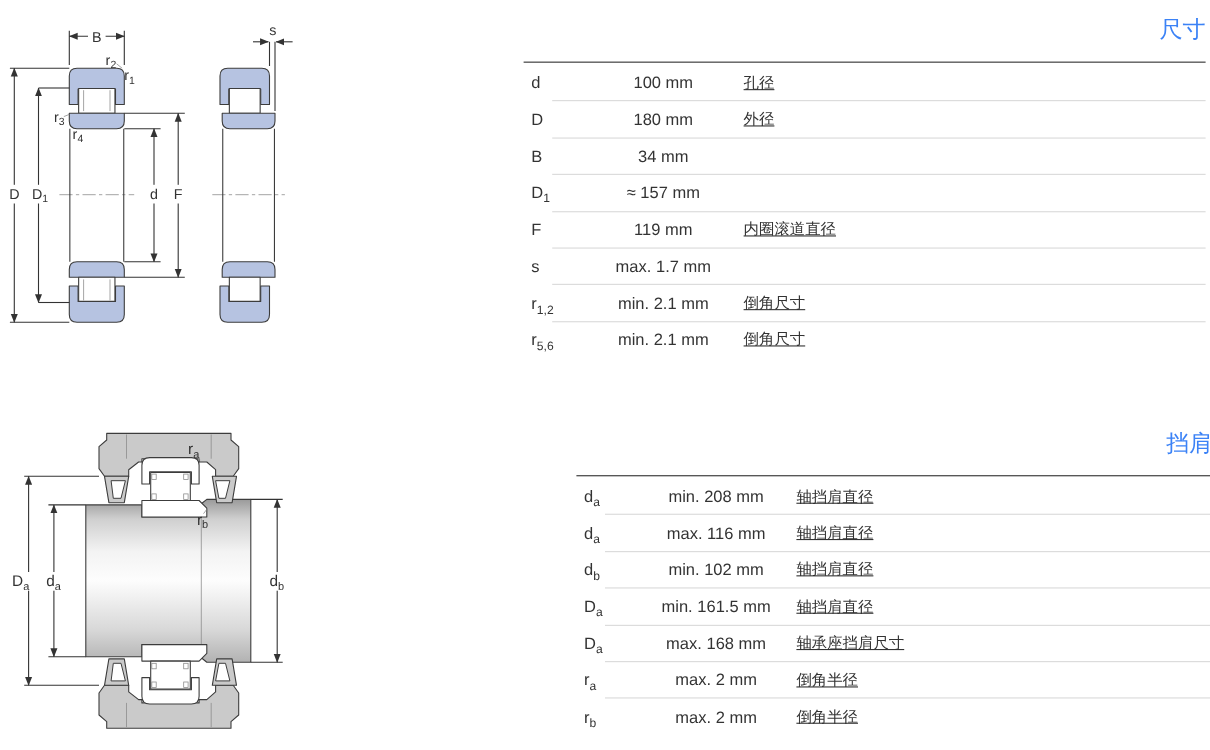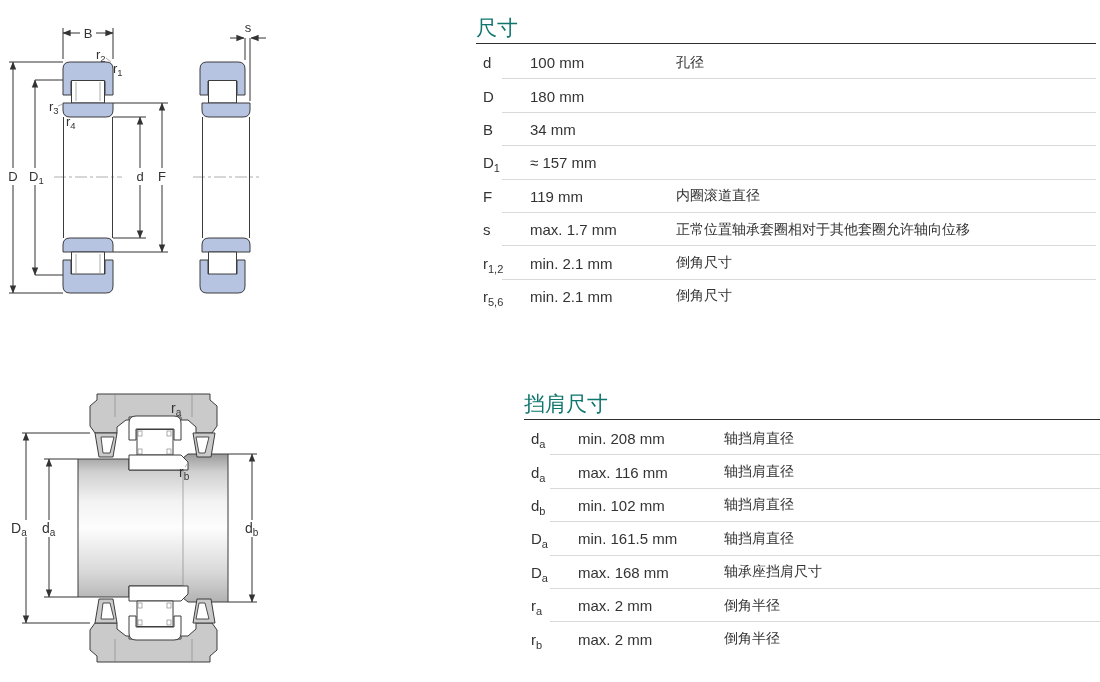--- a/index.html
+++ b/index.html
@@ -24,30 +24,30 @@
   .cl{stroke:#999;stroke-width:0.8;fill:none;stroke-dasharray:12 3 3 3;}
   .wbg{fill:#ffffff;}
   .lbl{font-size:13px;fill:#333;}
   .lbl2{font-size:14px;fill:#333;}
   .svgsub{font-size:9.5px;}
   .svgsub2{font-size:10px;}
   
   .spec-table{position:absolute;left:476px;width:620px;}
   #dim-table{top:13px;}
   #abut-table{top:389px;margin-left:48px;}
-  .t-title{font-size:21px;line-height:30px;color:#0f766e;padding-bottom:0;
-    border-bottom:1.5px solid #2f2f2f;}
+  .t-title{font-size:21px;line-height:30px;color:#3b82f6;padding-bottom:13px;
+    border-bottom:1.5px solid #2f2f2f;text-align:right;}
   .t-rows{padding-top:2px;}
   .t-row{display:flex;align-items:center;height:33.4px;position:relative;font-size:15px;}
   .t-row:not(:last-child)::after{content:"";position:absolute;left:26px;right:0;bottom:0;
     border-bottom:1px solid var(--separator,#d9d9d9);}
   .col-sym{width:54px;padding-left:7px;box-sizing:border-box;flex:none;}
   .col-sym sub{font-size:11px;line-height:0;}
-  .col-val{width:146px;flex:none;}
-  .col-desc{flex:1;font-size:14px;}
+  .col-val{width:146px;flex:none;text-align:center;}
+  .col-desc{flex:1;font-size:14px;text-decoration:underline;}
 </style>
 </head>
 <body>
 
 <div class="diagram" id="diagram-top">
 <svg width="300" height="310" viewBox="0 0 300 310">
   <defs>
     <marker id="arr" viewBox="0 0 10 10" refX="9.5" refY="5" markerWidth="8" markerHeight="8" orient="auto-start-reverse">
       <path d="M0,1 L10,5 L0,9 Z" fill="#333"></path>
     </marker>
@@ -233,38 +233,38 @@
   <div class="t-title">尺寸</div>
   <div class="t-rows">
     <div class="t-row">
       <span class="col-sym"><span>d</span><sub></sub></span>
       <span class="col-val">100 mm</span>
       <span class="col-desc">孔径</span>
     </div>
     <div class="t-row">
       <span class="col-sym"><span>D</span><sub></sub></span>
       <span class="col-val">180 mm</span>
+      <span class="col-desc">外径</span>
     </div>
     <div class="t-row">
       <span class="col-sym"><span>B</span><sub></sub></span>
       <span class="col-val">34 mm</span>
     </div>
     <div class="t-row">
       <span class="col-sym"><span>D</span><sub>1</sub></span>
       <span class="col-val">≈ 157 mm</span>
     </div>
     <div class="t-row">
       <span class="col-sym"><span>F</span><sub></sub></span>
       <span class="col-val">119 mm</span>
       <span class="col-desc">内圈滚道直径</span>
     </div>
     <div class="t-row">
       <span class="col-sym"><span>s</span><sub></sub></span>
       <span class="col-val">max. 1.7 mm</span>
-      <span class="col-desc">正常位置轴承套圈相对于其他套圈允许轴向位移</span>
     </div>
     <div class="t-row">
       <span class="col-sym"><span>r</span><sub>1,2</sub></span>
       <span class="col-val">min. 2.1 mm</span>
       <span class="col-desc">倒角尺寸</span>
     </div>
     <div class="t-row">
       <span class="col-sym"><span>r</span><sub>5,6</sub></span>
       <span class="col-val">min. 2.1 mm</span>
       <span class="col-desc">倒角尺寸</span>

